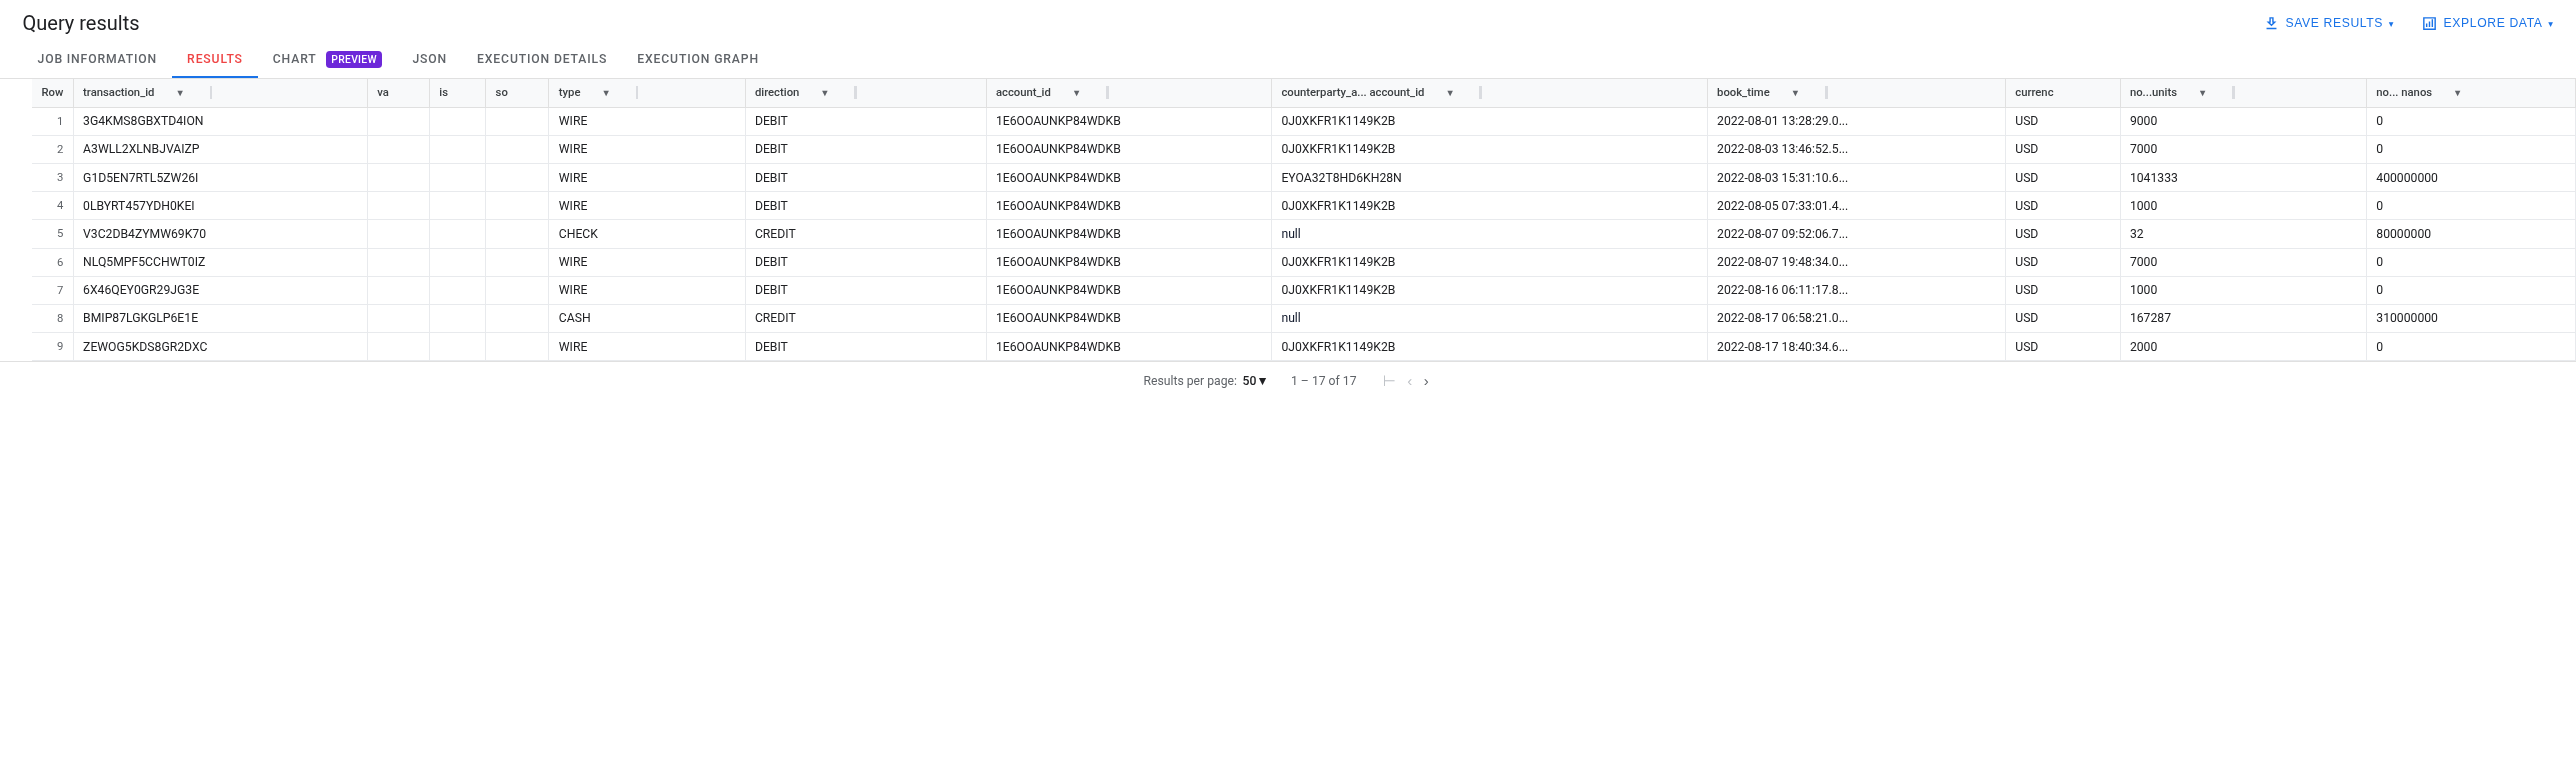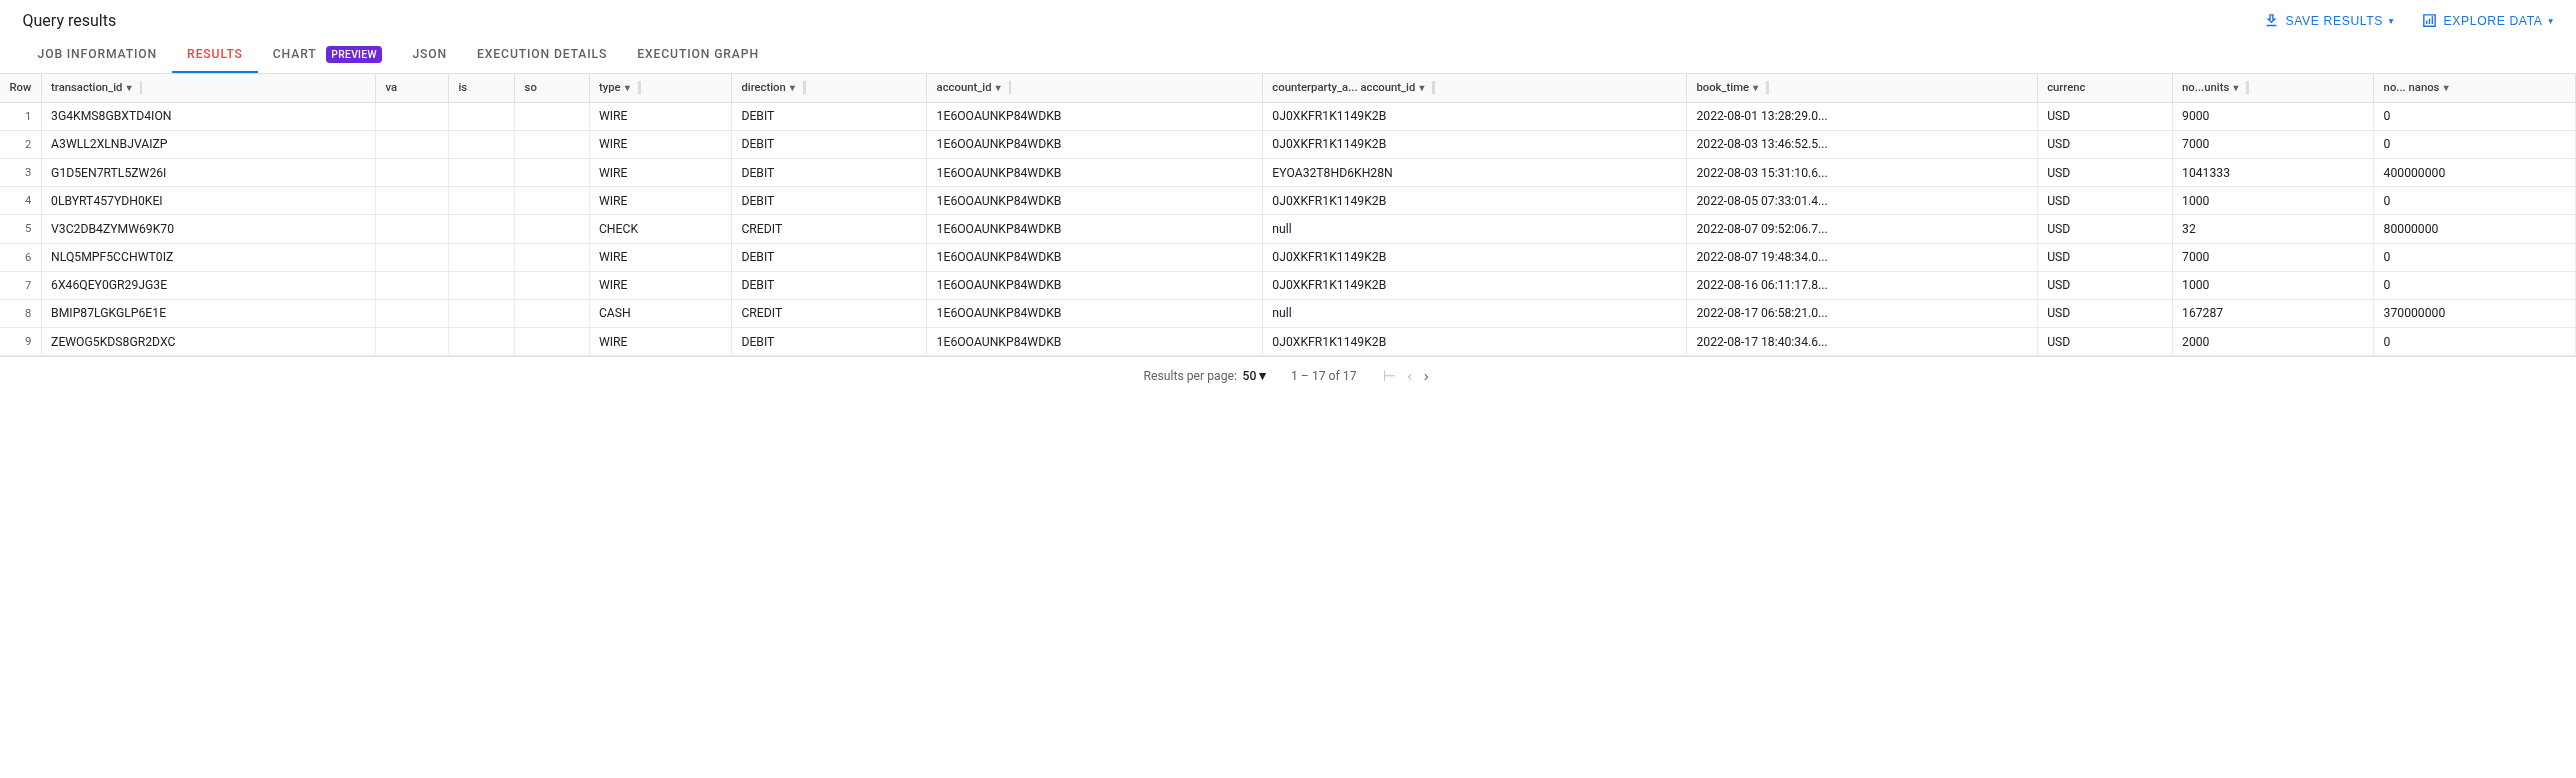--- a/index.html
+++ b/index.html
@@ -9,21 +9,21 @@
       background: #fff;
       color: #202124;
     }
     .page-header {
       display: flex;
       align-items: center;
       justify-content: space-between;
       padding: 11.3px 22.5px 7.5px 22.5px;
     }
     .page-title {
-      font-size: 16px;
+      font-size: 20px;
       font-weight: 400;
       color: #202124;
     }
     .header-actions {
       display: flex;
       align-items: flex-start;
       gap: 27px;
     }
     .header-btn {
       display: flex;
@@ -68,20 +68,21 @@
       border-radius: 3.8px;
       padding: 1.9px 5.6px;
       font-size: 10.3px;
       font-weight: 500;
       margin-left: 5.6px;
       letter-spacing: 0.03em;
     }
     .table-container {
       overflow-x: auto;
       overflow-y: auto;
+      margin-left: 32px;
     }
     table {
       width: 100%;
       border-collapse: collapse;
       font-size: 12.2px;
     }
     thead tr {
       background: #f8f9fa;
       border-bottom: 0.9px solid #e0e0e0;
     }
@@ -95,21 +96,21 @@
       position: relative;
       font-size: 11.3px;
     }
     thead th:first-child {
       color: #5f6368;
       font-weight: 400;
     }
     .th-inner {
       display: flex;
       align-items: center;
-      gap: 2px;
+      gap: 21px;
     }
     .sort-icon {
       color: #5f6368;
       font-size: 9.4px;
     }
     tbody tr {
       border-bottom: 0.9px solid #e8eaed;
     }
     tbody td {
       padding: 6.6px 9.4px;
@@ -391,21 +392,21 @@
           <td></td>
           <td></td>
           <td></td>
           <td>CASH</td>
           <td>CREDIT</td>
           <td>1E6OOAUNKP84WDKB</td>
           <td><span class="null-val">null</span></td>
           <td>2022-08-17 06:58:21.0...</td>
           <td>USD</td>
           <td>167287</td>
-          <td>370000000</td>
+          <td>310000000</td>
         </tr>
         <tr>
           <td class="row-num">9</td>
           <td>ZEWOG5KDS8GR2DXC</td>
           <td></td>
           <td></td>
           <td></td>
           <td>WIRE</td>
           <td>DEBIT</td>
           <td>1E6OOAUNKP84WDKB</td>

